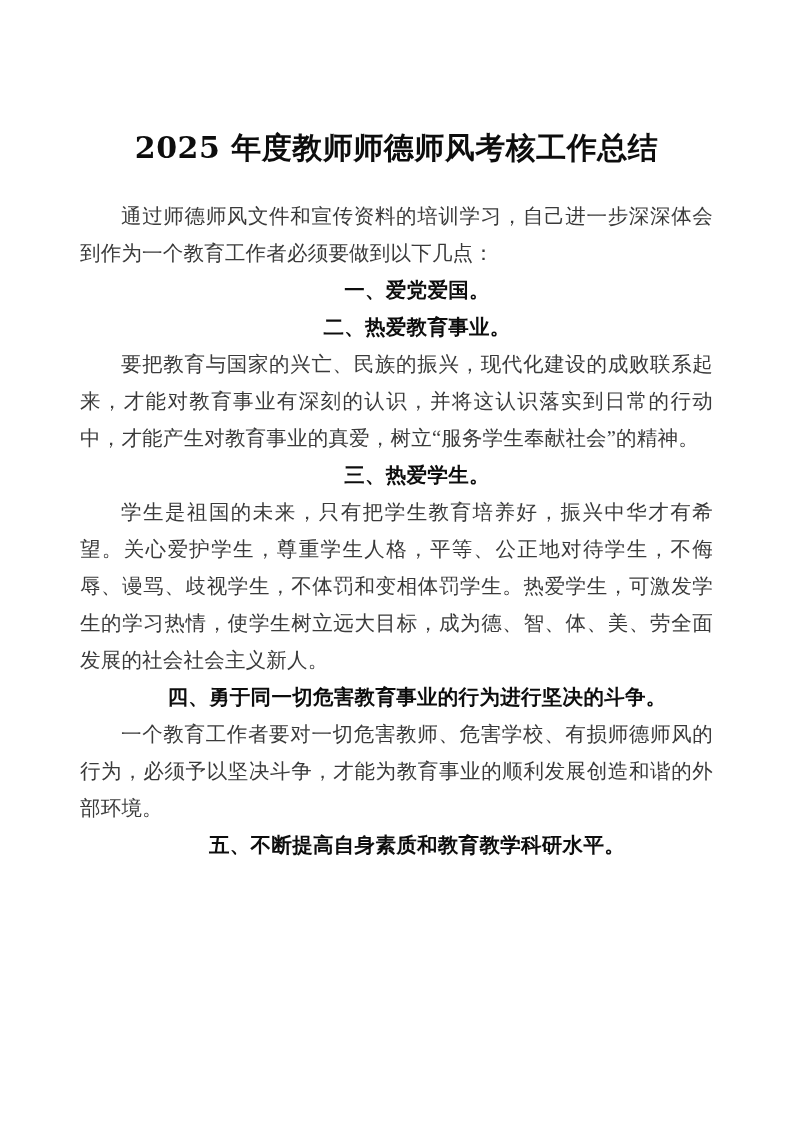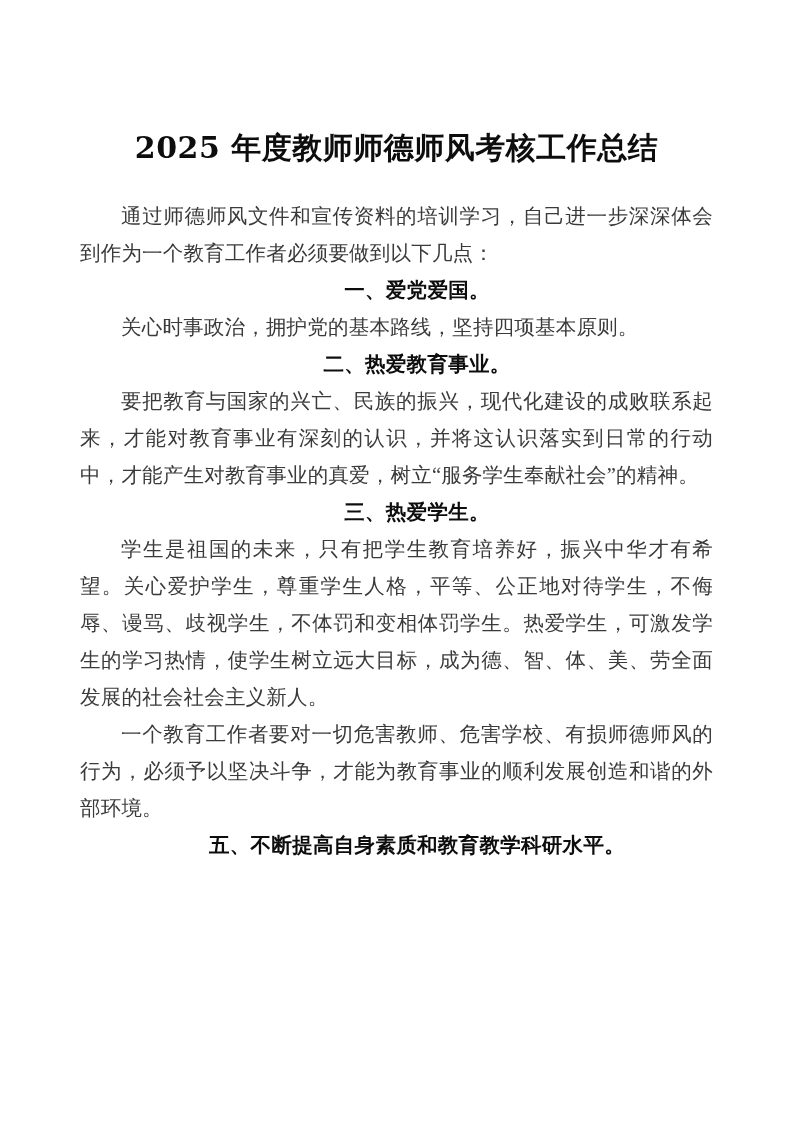--- a/index.html
+++ b/index.html
@@ -75,24 +75,24 @@
 </head>
 <body>
 
 <div class="page">
 
   <h1 class="doc-title">2025 年度教师师德师风考核工作总结</h1>
 
   <div class="body-area">
       <p class="para">通过师德师风文件和宣传资料的培训学习，自己进一步深深体会到作为一个教育工作者必须要做到以下几点：</p>
       <p class="heading">一、爱党爱国。</p>
-      <p class="para">关心时事政治，拥护党的基本路线，坚持四项基本原则。</p>
       <p class="heading">二、热爱教育事业。</p>
       <p class="para">要把教育与国家的兴亡、民族的振兴，现代化建设的成败联系起来，才能对教育事业有深刻的认识，并将这认识落实到日常的行动中，才能产生对教育事业的真爱，树立“服务学生奉献社会”的精神。</p>
       <p class="heading">三、热爱学生。</p>
       <p class="para">学生是祖国的未来，只有把学生教育培养好，振兴中华才有希望。关心爱护学生，尊重学生人格，平等、公正地对待学生，不侮辱、谩骂、歧视学生，不体罚和变相体罚学生。热爱学生，可激发学生的学习热情，使学生树立远大目标，成为德、智、体、美、劳全面发展的社会社会主义新人。</p>
+      <p class="heading">四、勇于同一切危害教育事业的行为进行坚决的斗争。</p>
       <p class="para">一个教育工作者要对一切危害教师、危害学校、有损师德师风的行为，必须予以坚决斗争，才能为教育事业的顺利发展创造和谐的外部环境。</p>
       <p class="heading">五、不断提高自身素质和教育教学科研水平。</p>
     </div>
 
   <div class="page-footer">— 1 —</div>
 
 </div>
 
 </body></html>

